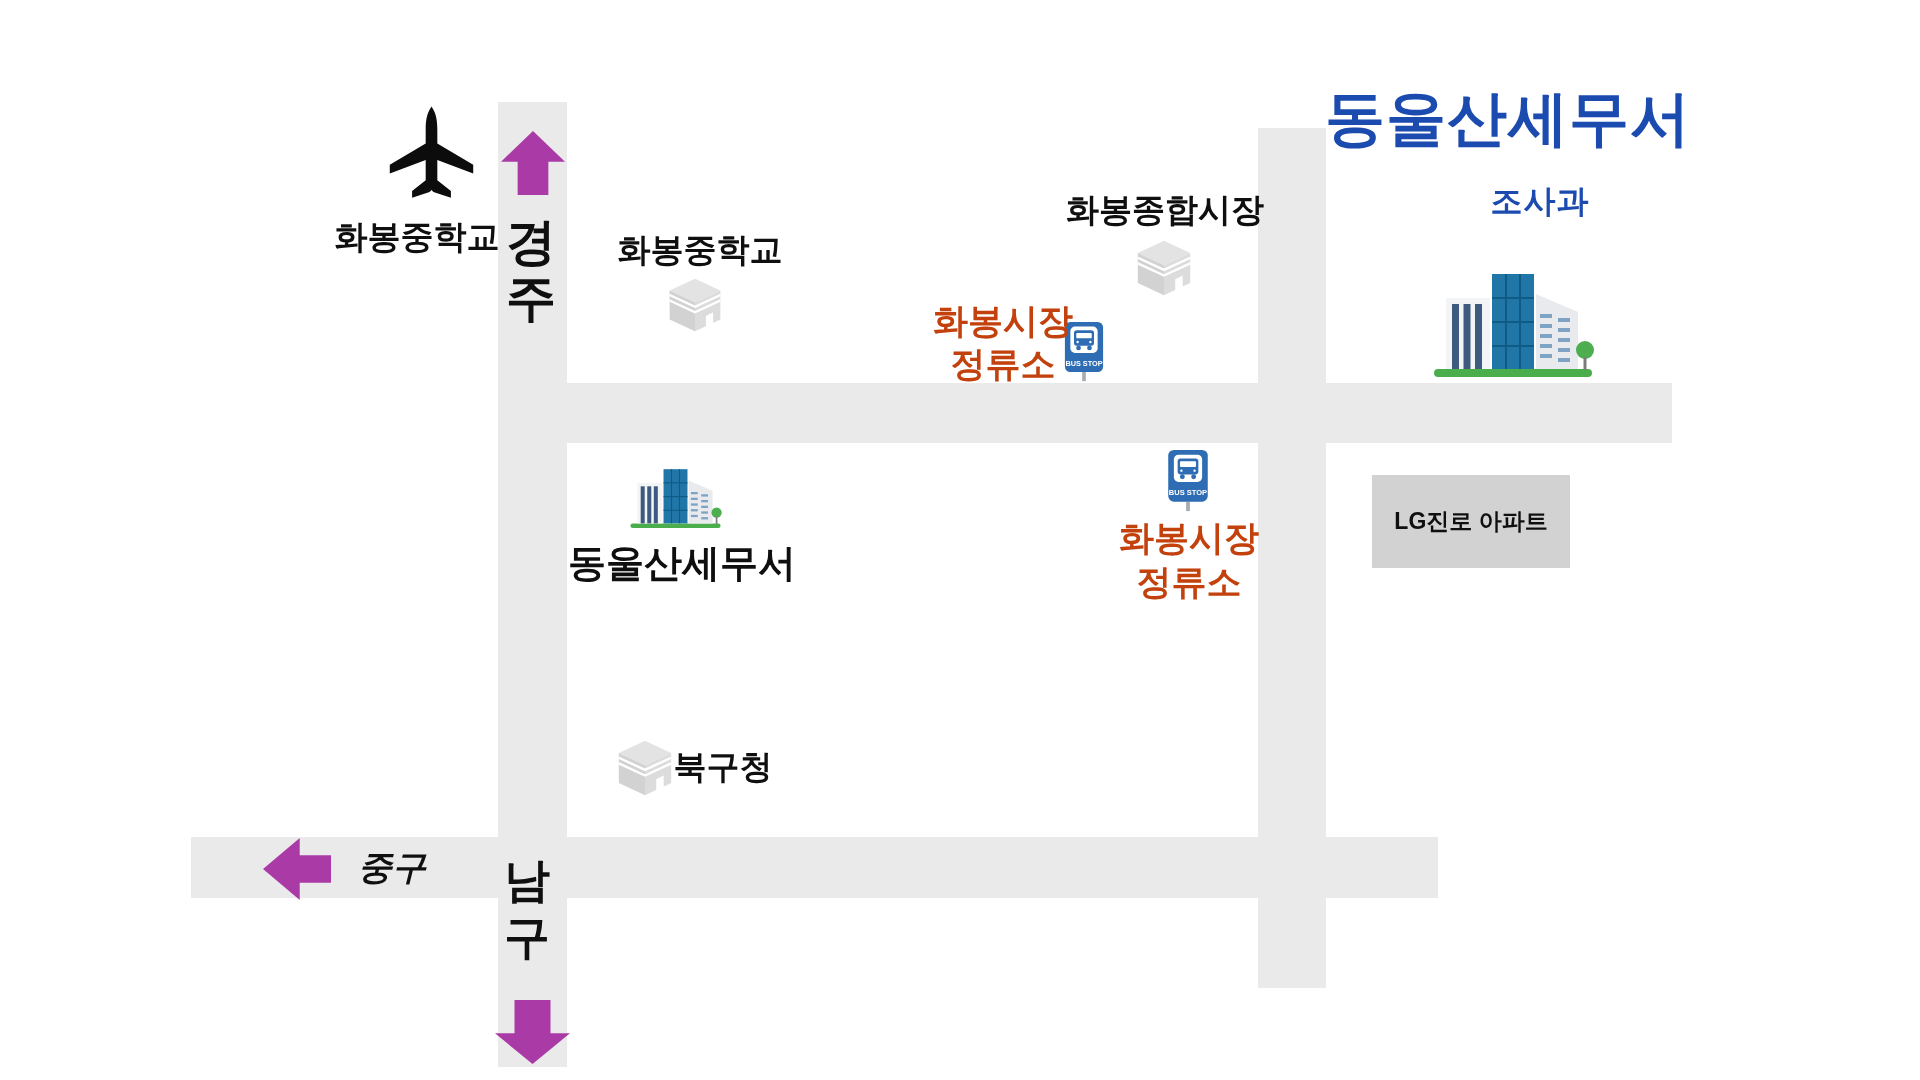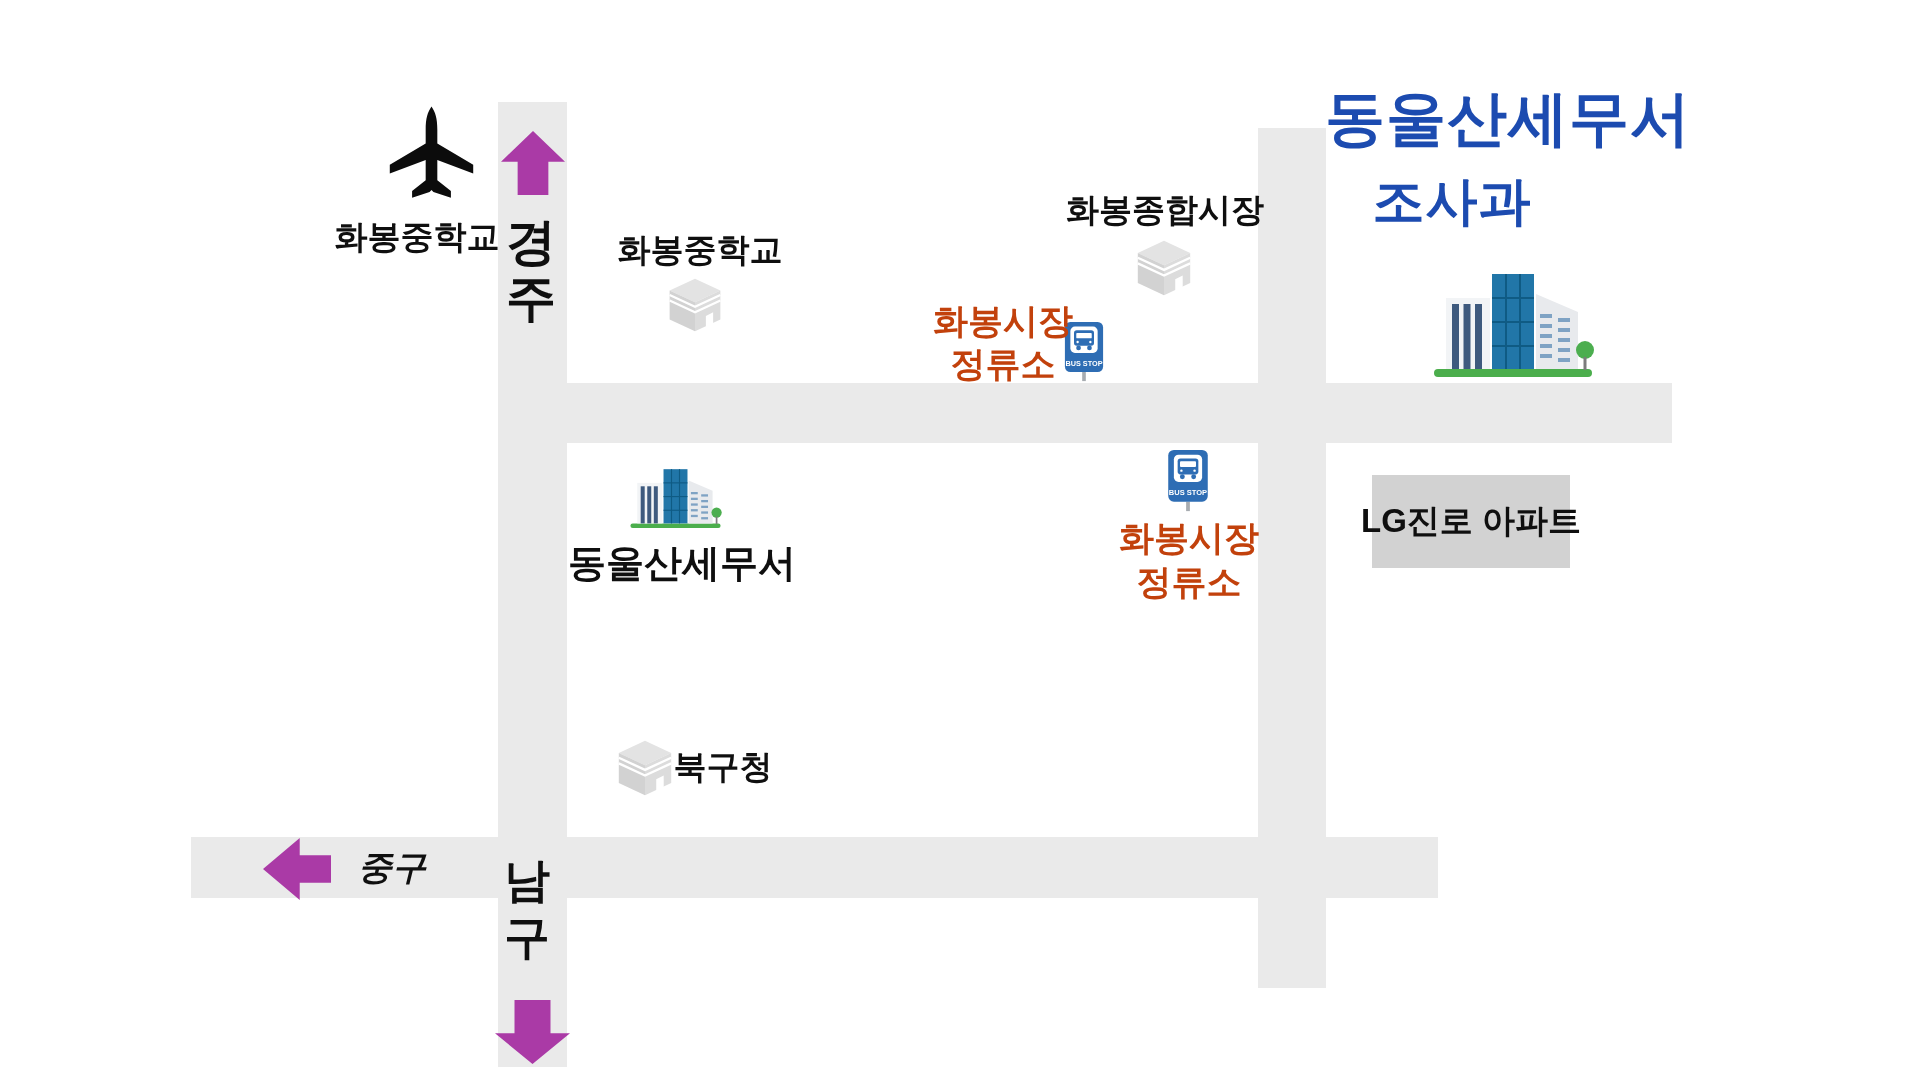--- a/index.html
+++ b/index.html
@@ -27,21 +27,21 @@
   }
   .vlabel {
     position: absolute; transform: translateX(-50%);
     font-weight: bold; word-break: break-all; z-index: 4;
   }
   .blue-title { color: #1C4BB0; letter-spacing: 1px; }
   .orange { color: #c2410c; }
   .lg-box {
     position: absolute; left: 1372px; top: 475px; width: 198px; height: 93px;
     background: #D2D2D2; display: flex; align-items: center; justify-content: center;
-    font-weight: bold; font-size: 33px; z-index: 2; white-space: nowrap;
+    font-weight: bold; font-size: 23px; z-index: 2; white-space: nowrap;
   }
 </style>
 </head>
 <body>
 
 <div class="map">
 
   <div class="road" style="left:498px; top:102px; width:69px; height:965px;"></div>
   <div class="road" style="left:1258px; top:128px; width:68px; height:860px;"></div>
   <div class="road" style="left:498px; top:383px; width:1174px; height:60px;"></div>
@@ -54,21 +54,21 @@
   <svg class="icon" style="left:383px; top:103px;" width="97" height="108" viewBox="0 0 100 110">
     <path fill="#0c0c0c" d="M50 3 C54 9 56 15 56 27 L56 41 L93 63 L93 72 L56 58 L56 79 L70 90 L70 97 L52 91 L50 89 L48 91 L30 97 L30 90 L44 79 L44 58 L7 72 L7 63 L44 41 L44 27 C44 15 46 9 50 3 Z"></path>
   </svg>
   <div class="label" style="left:417px; top:237px; font-size:33px;">화봉중학교</div>
 
   <div class="vlabel" style="left:533px; top:214px; width:54px; font-size:50px; line-height:56px;">경주</div>
   <div class="vlabel" style="left:529px; top:852px; width:50px; font-size:46px; line-height:57px;">남구</div>
   <div class="label" style="left:392px; top:868px; font-size:34px;font-style:italic;">중구</div>
 
   <div class="label blue-title" style="left:1508px; top:119px; font-size:60px;">동울산세무서</div>
-  <div class="label blue-title" style="left:1452px; top:202px; font-size:52px;">조사과</div>
+  <div class="label blue-title" style="left:1540px; top:202px; font-size:32px;">조사과</div>
 
   <svg class="icon" style="left:1428px; top:246px;" width="170" height="136" viewBox="0 0 170 132">
     <rect x="6" y="121" width="158" height="8" rx="4" fill="#4BAE4C"></rect>
     <rect x="18" y="50" width="44" height="71" fill="#F2F4F6"></rect>
     <rect x="24" y="56" width="7" height="65" fill="#3E5A7E"></rect>
     <rect x="35.5" y="56" width="7" height="65" fill="#3E5A7E"></rect>
     <rect x="47" y="56" width="7" height="65" fill="#3E5A7E"></rect>
     <rect x="64" y="26" width="42" height="95" fill="#2176A8"></rect>
     <line x1="78" y1="26" x2="78" y2="121" stroke="#0F5B84" stroke-width="2"></line>
     <line x1="92" y1="26" x2="92" y2="121" stroke="#0F5B84" stroke-width="2"></line>

